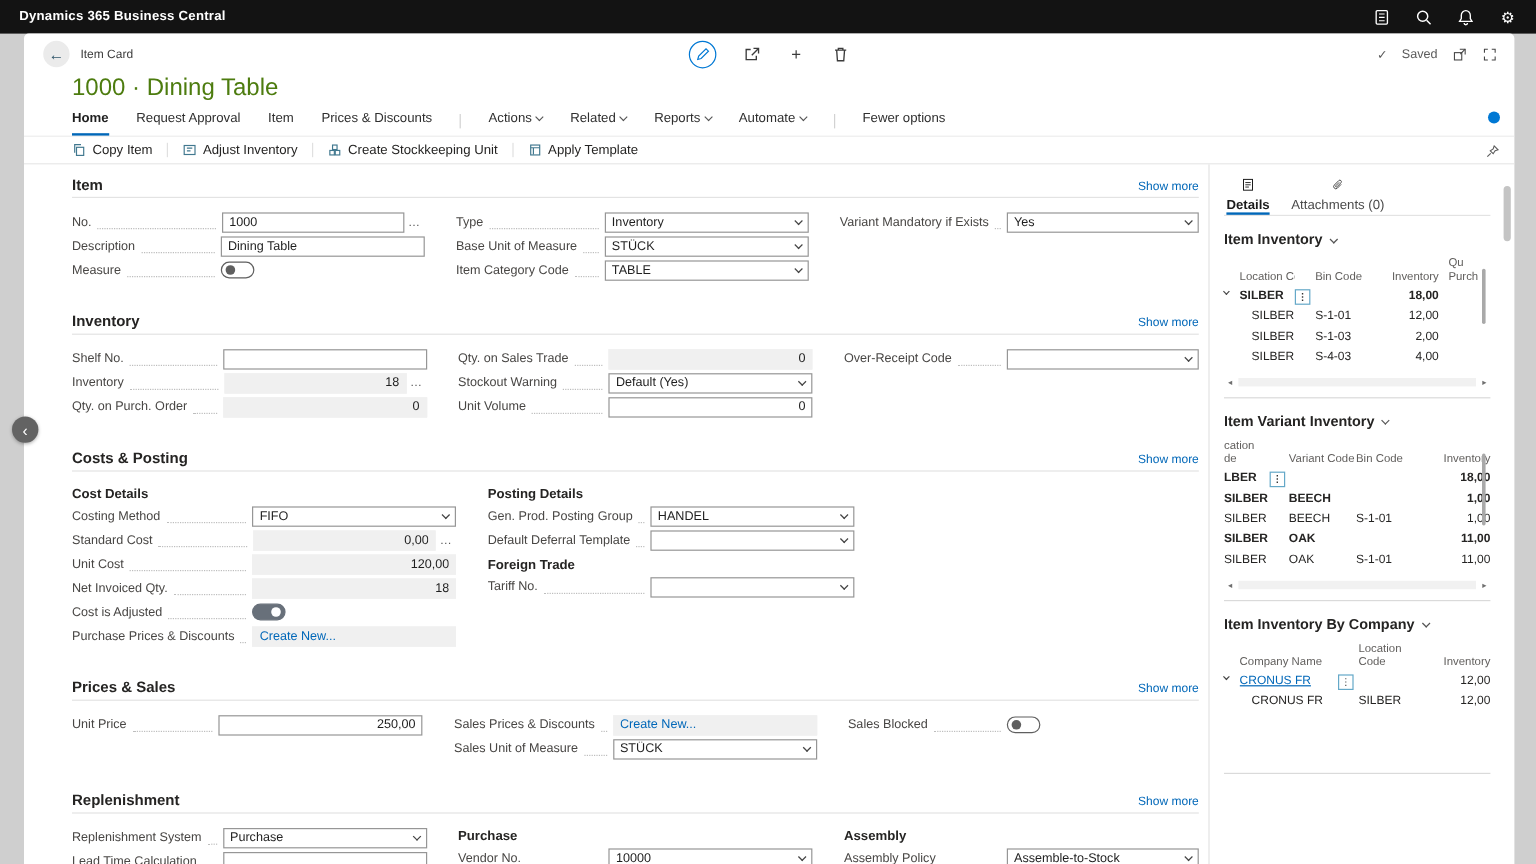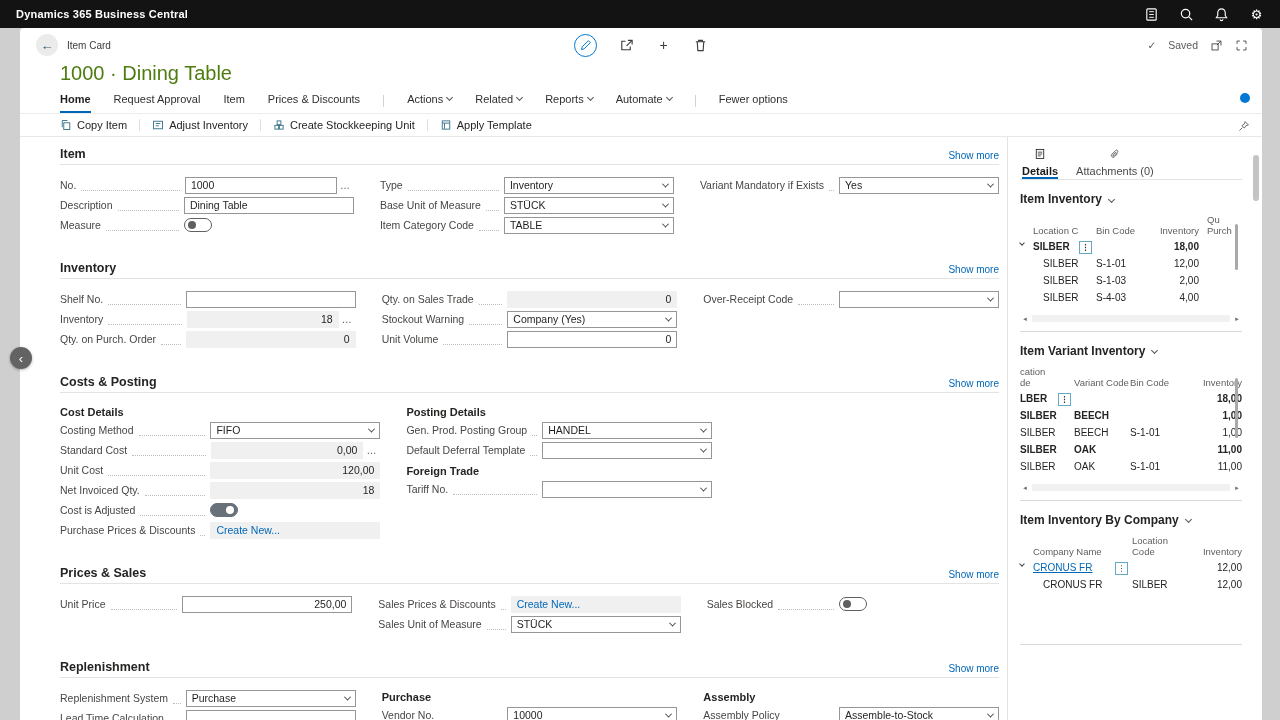--- a/index.html
+++ b/index.html
@@ -381,21 +381,21 @@
                   <span class="flabel">Qty. on Sales Trade</span>
                   <span class="leader"></span>
                   <span class="ctrl ro">
                     <span class="val num">0</span>
                   </span>
                 </div>
               <div class="field">
                   <span class="flabel">Stockout Warning</span>
                   <span class="leader"></span>
                   <span class="ctrl">
-                    <span class="val">Company (Yes)</span>
+                    <span class="val">Default (Yes)</span>
                     <span class="dchev"></span>
                   </span>
                 </div>
               <div class="field">
                   <span class="flabel">Unit Volume</span>
                   <span class="leader"></span>
                   <span class="ctrl">
                     <span class="val num">0</span>
                   </span>
                 </div>

